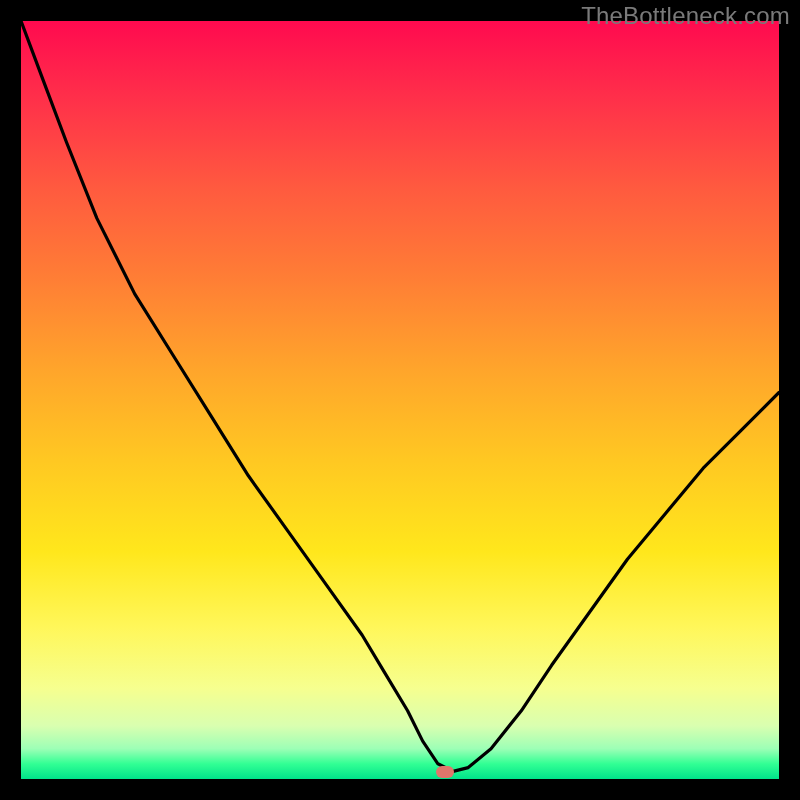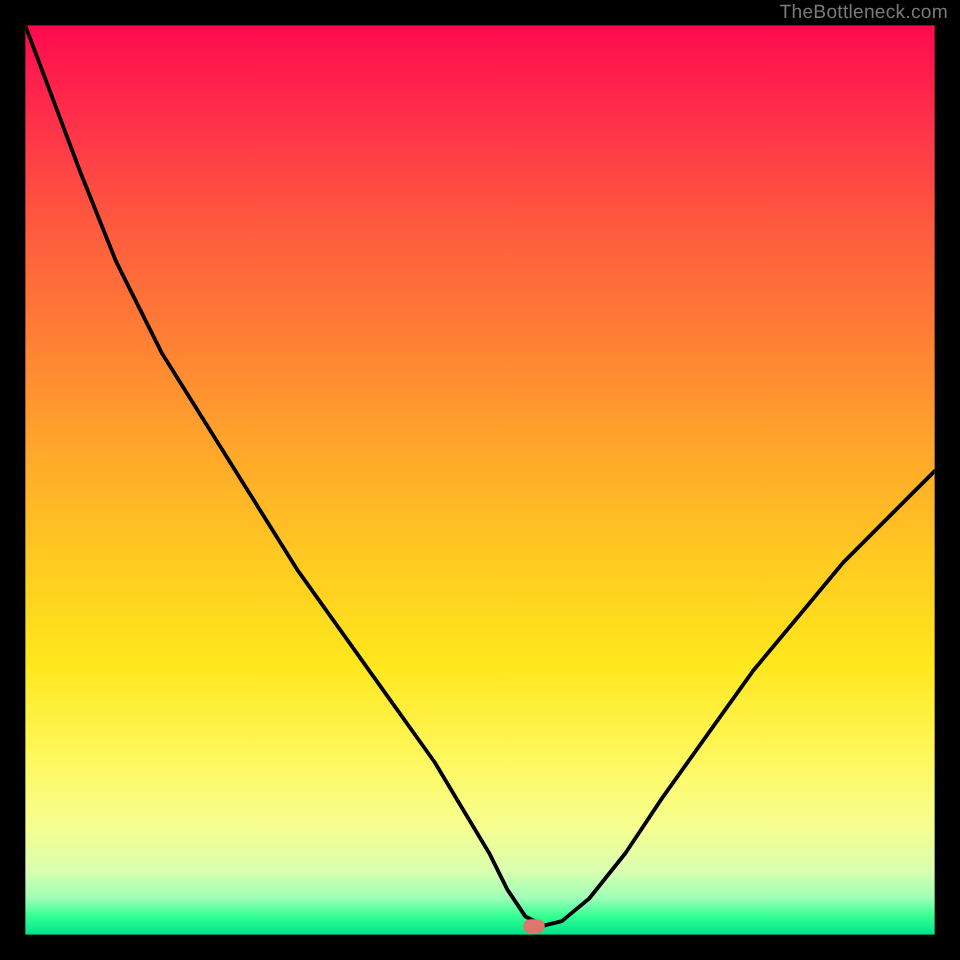--- a/index.html
+++ b/index.html
@@ -15,21 +15,21 @@
     position: relative;
     width: 800px;
     height: 800px;
     background: #000;
   }
   .watermark {
     position: absolute;
     top: 2px;
     right: 10px;
     color: #7a7a7a;
-    font-size: 16px;
+    font-size: 24px;
     font-weight: 500;
     letter-spacing: 0.2px;
     z-index: 20;
     user-select: none;
   }
   
   .plot {
     position: absolute;
     left: 21px;
     top: 21px;

